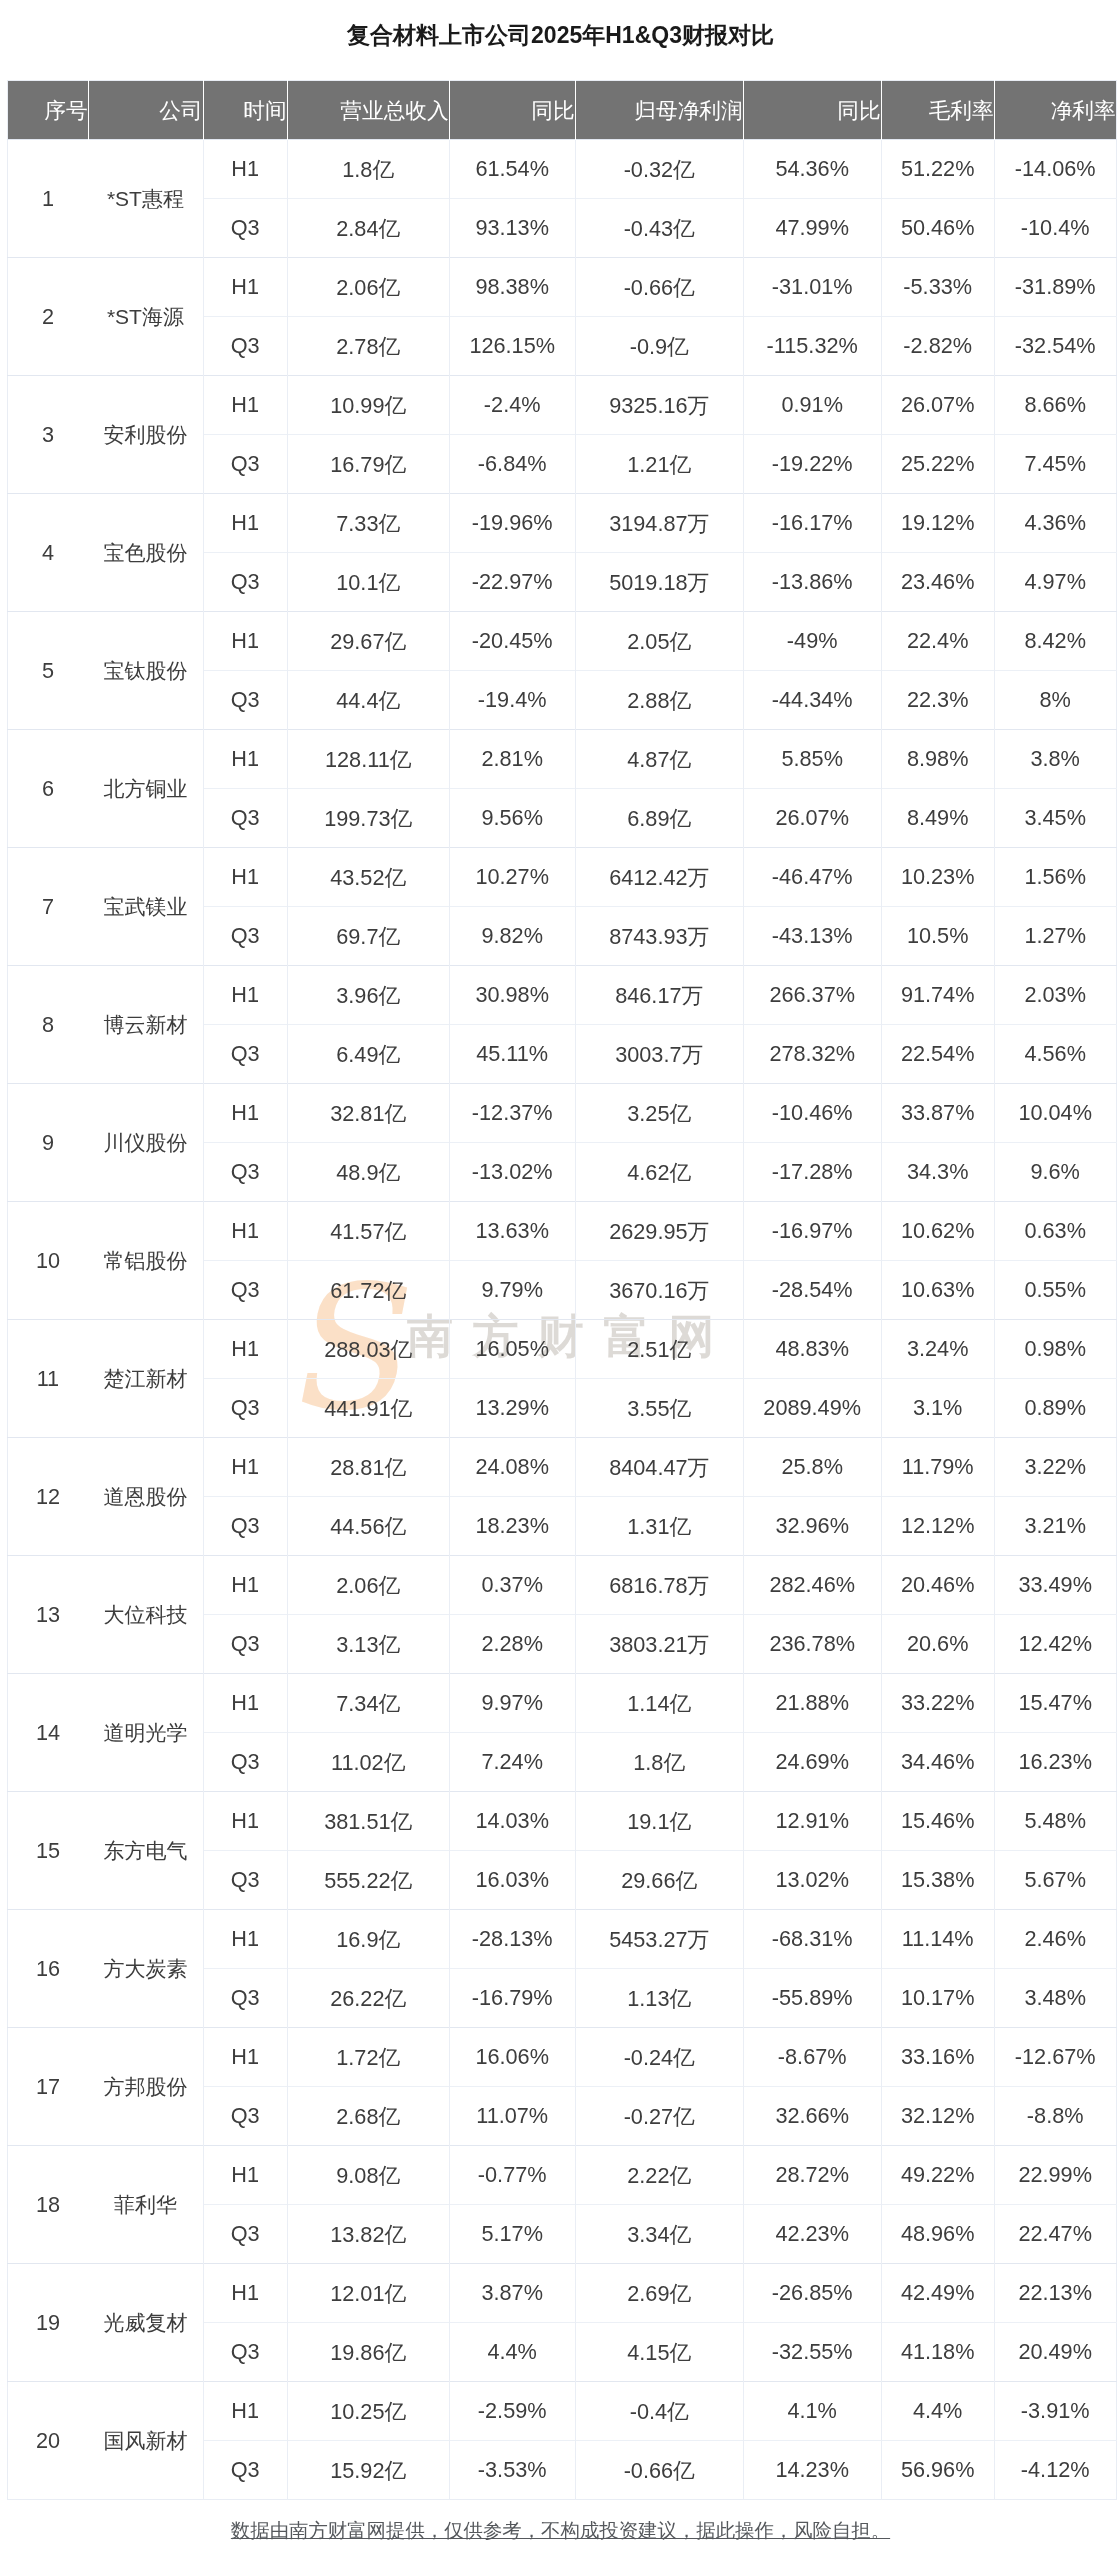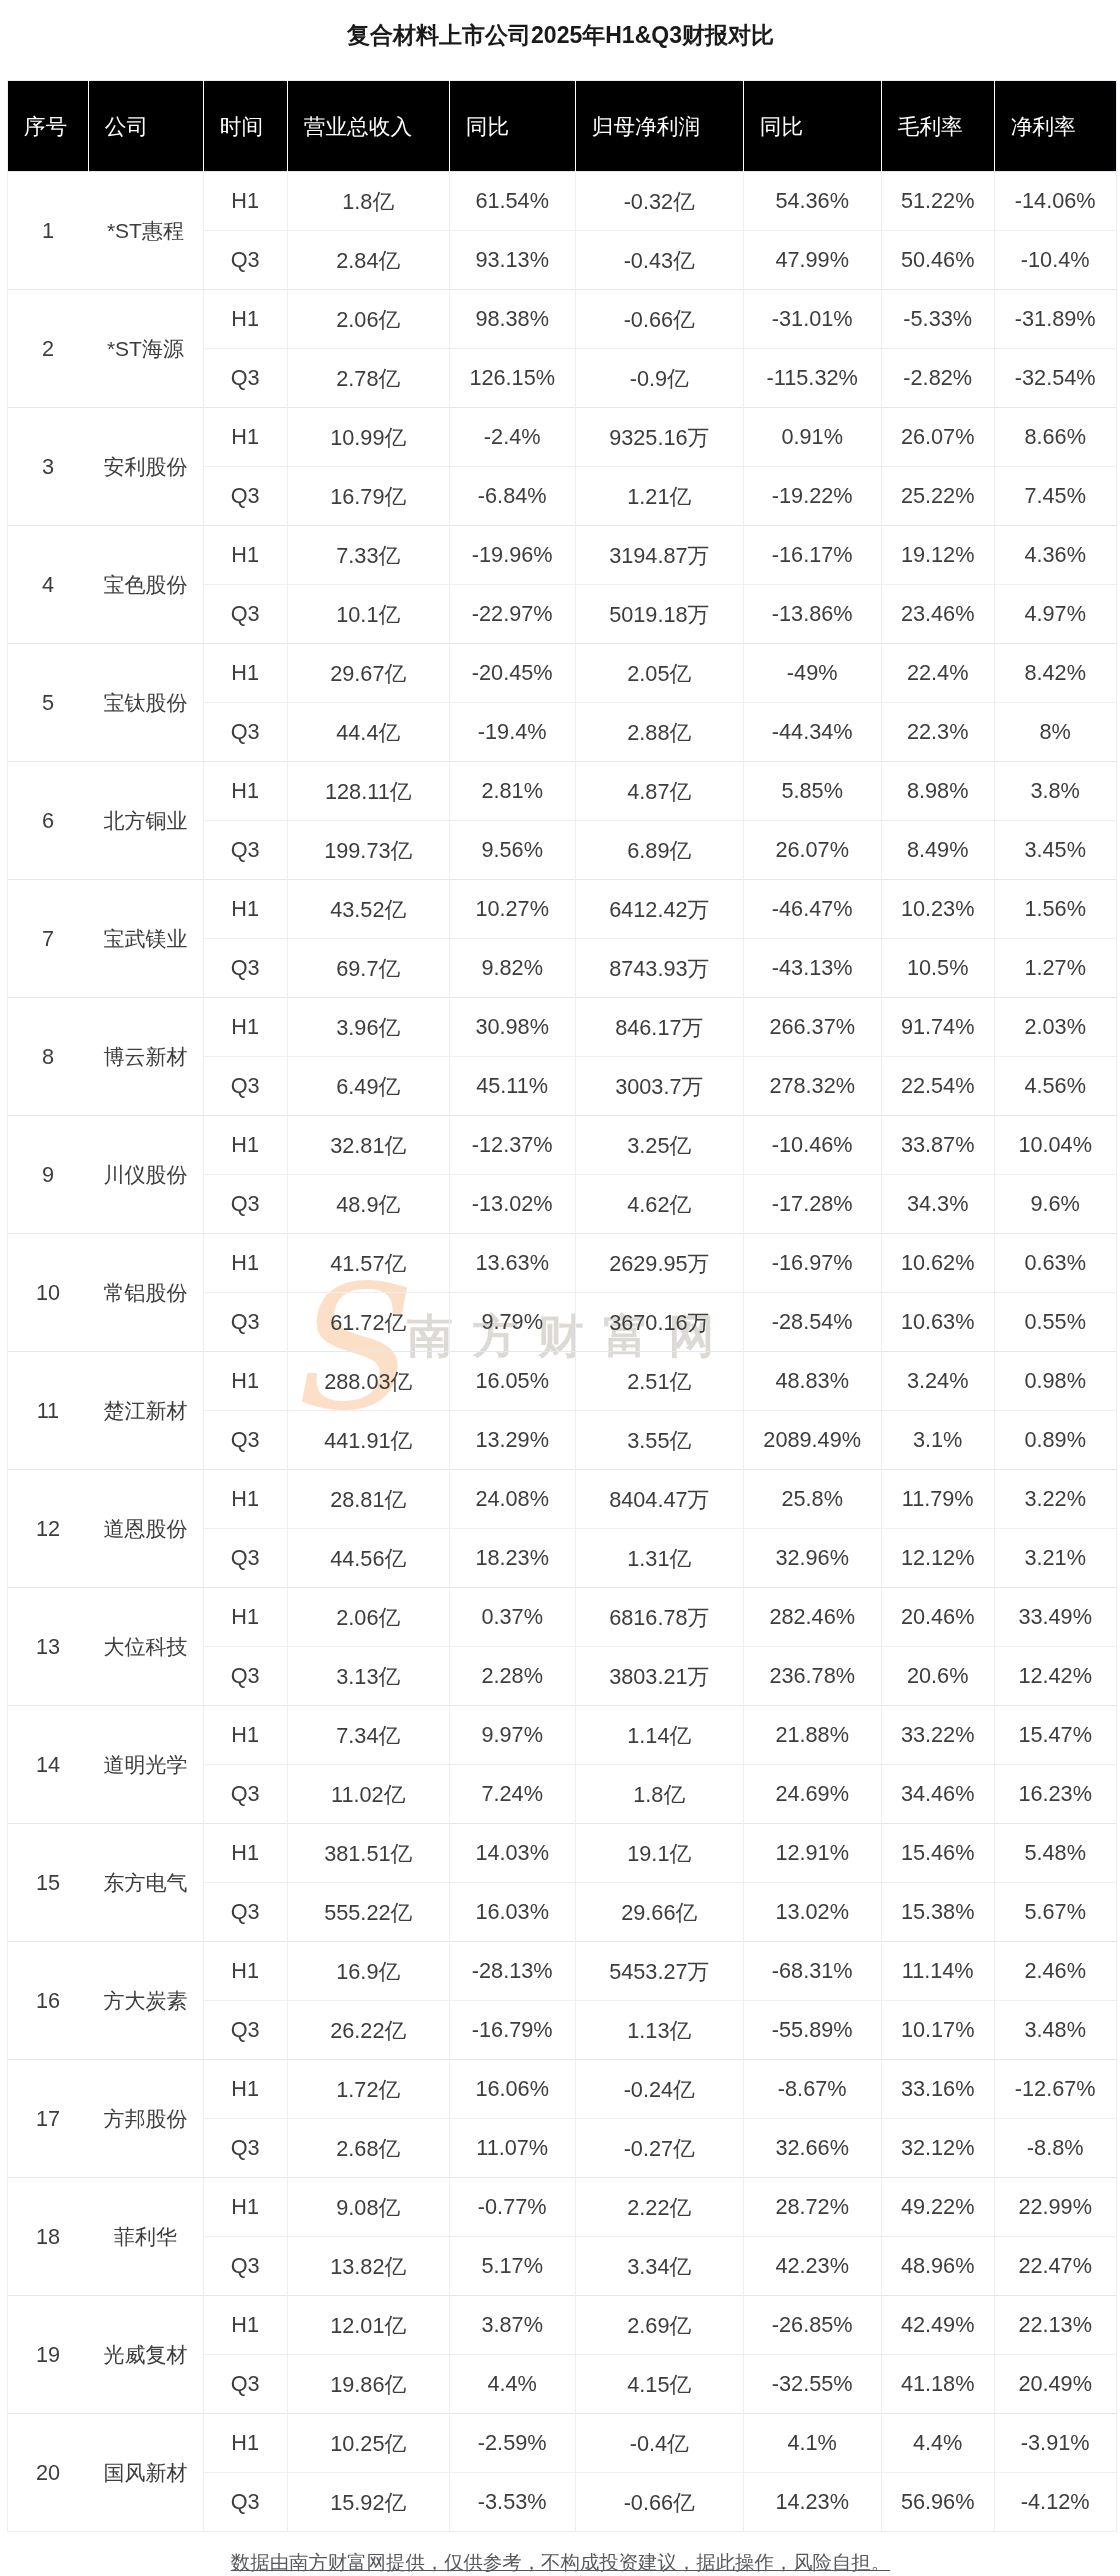--- a/index.html
+++ b/index.html
@@ -11,23 +11,23 @@
     font-size:23px; font-weight:700; color:#1a1a1a; line-height:27px;
   }
 
   table.fin-table {
     margin:31px 0 0 6.7px; width:1108px;
     border-collapse:collapse; table-layout:fixed;
     position:relative; z-index:1; background:transparent;
     border:0.7px solid #e9edf4;
   }
   thead th {
-    background:#000000; color:#ffffff; height:58px;
-    font-size:21.7px; font-weight:500; text-align:left;
-    border-right:1.5px solid #ffffff; padding:16px;
+    background:#737373; color:#ffffff; height:58px;
+    font-size:21.7px; font-weight:500; text-align:right;
+    border-right:1.5px solid #ffffff; padding:0;
   }
   thead th:last-child { border-right:none; }
 
   tbody tr { height:59px; }
   tbody td {
     text-align:center; vertical-align:middle; padding:0;
     font-size:21.7px; color:#3d3d3d; background:transparent;
   }
   td.cell-name { font-size:21px; }
   td.cell-data { border-left:0.7px solid #eaeef5; }

